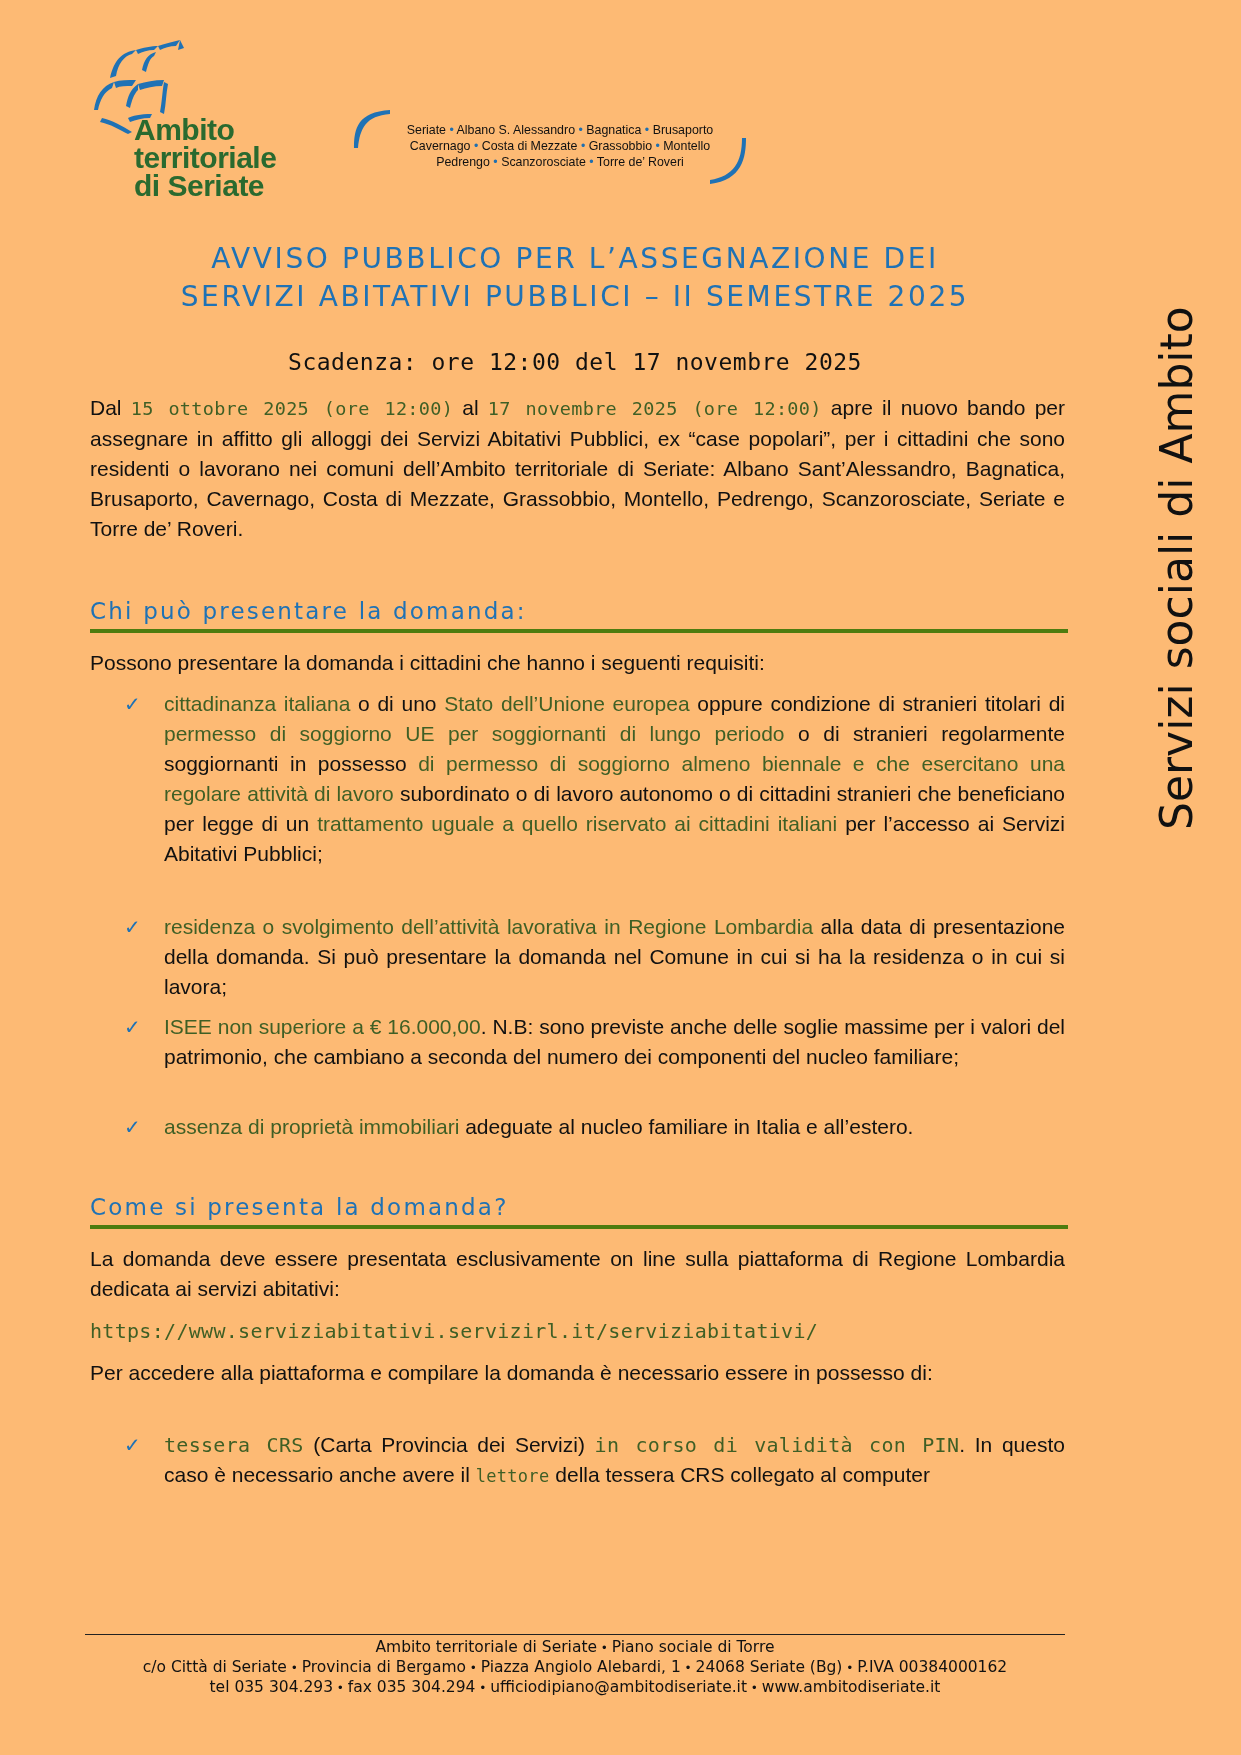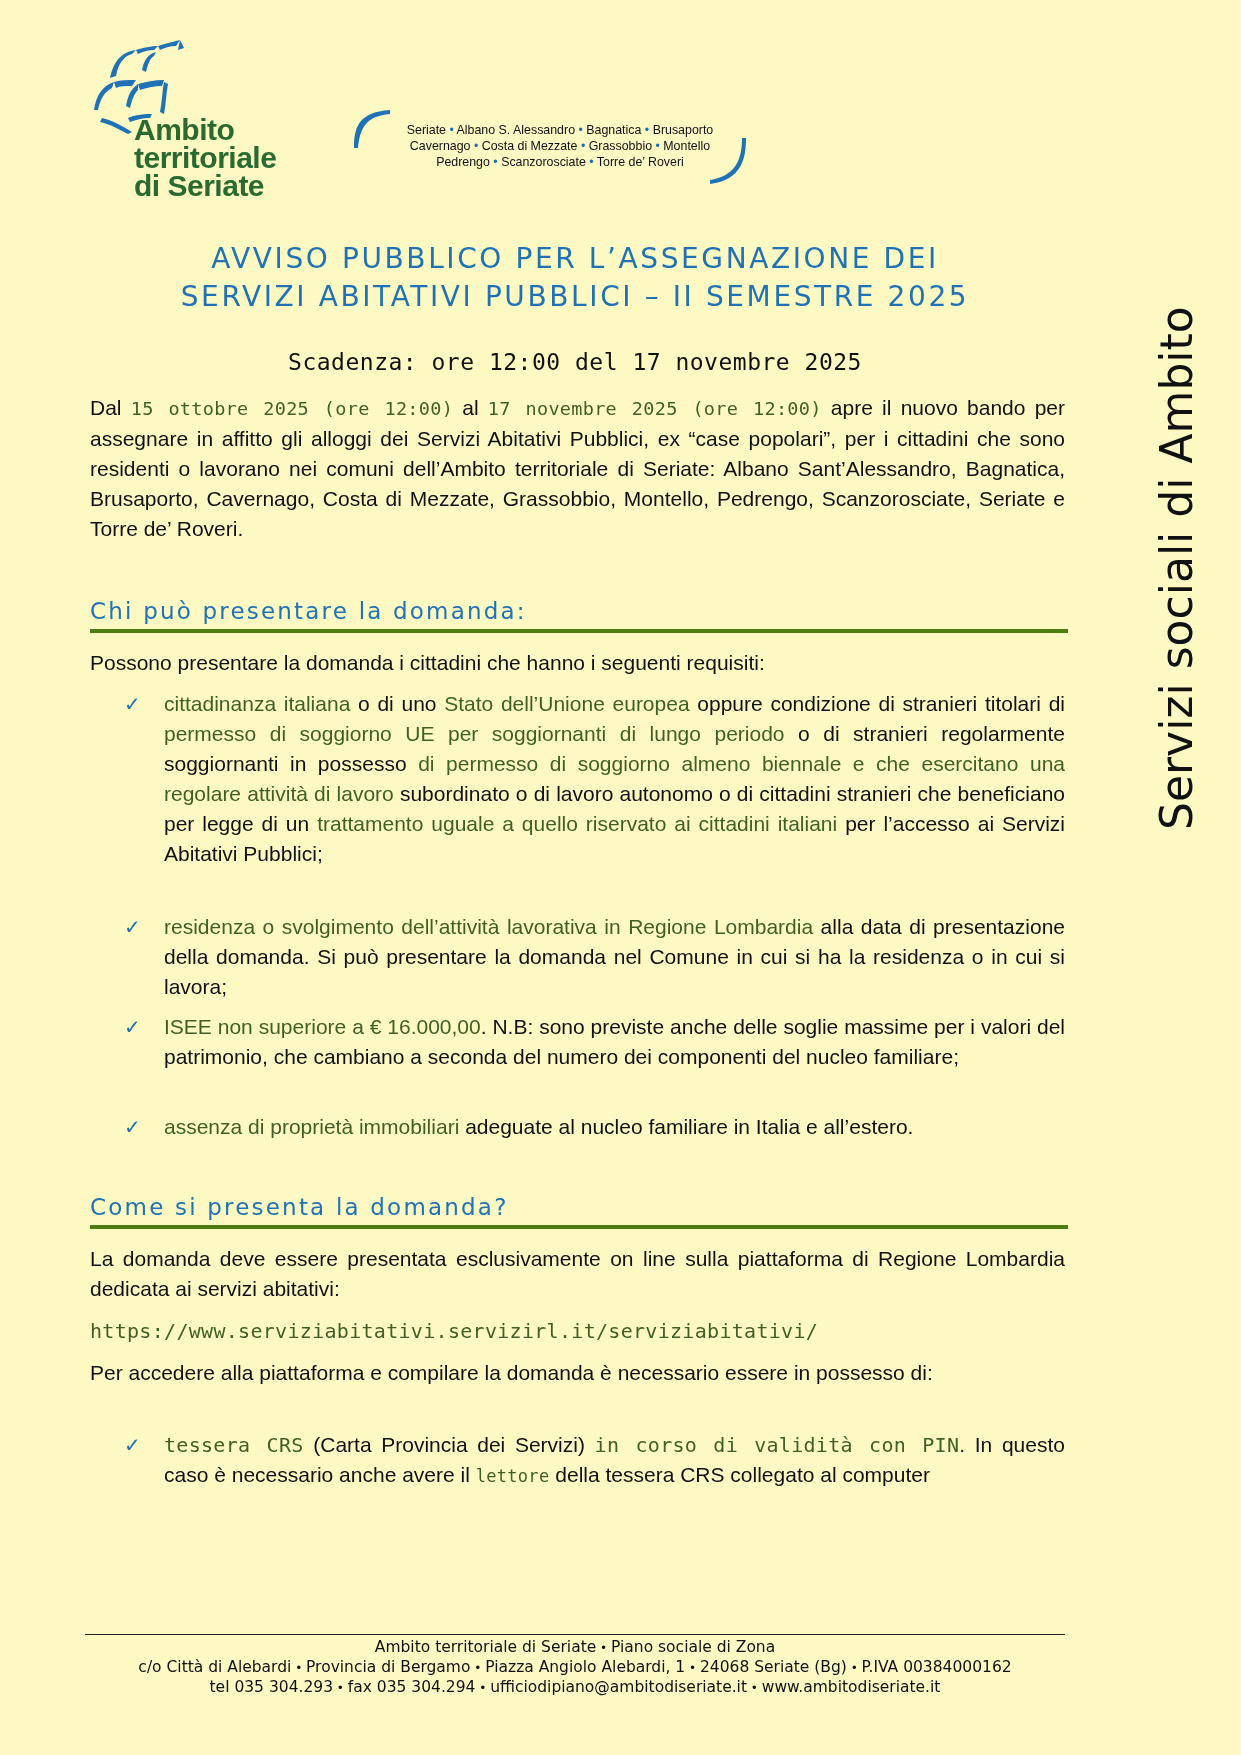--- a/index.html
+++ b/index.html
@@ -1,17 +1,17 @@
 <!DOCTYPE html>
 <html><head>
 <meta charset="utf-8">
 <style>
   html, body { margin: 0; padding: 0; background: #ffffff; }
   body { width: 1241px; height: 1755px; position: relative; overflow: hidden; color: #111; }
-  .page { position: absolute; left: 0; top: 0; width: 1241px; height: 1755px; background: #fef9c3; }
+  .page { position: absolute; left: 0; top: 0; width: 1241px; height: 1755px; background: #fdba74; }
 
   
   .logo { position: absolute; left: 92px; top: 40px; width: 210px; height: 160px; }
   .logo svg { position: absolute; left: 0; top: 0; }
   .logo-text { position: absolute; left: 42px; top: 76px; font-family: "Liberation Sans", sans-serif; font-weight: 700; color: #2a6a2f; font-size: 30px; line-height: 28px; letter-spacing: -0.5px; }
   .logo-text div { white-space: nowrap; }
 
   
   .munis { position: absolute; left: 350px; top: 108px; width: 400px; height: 80px; }
   .munis svg { position: absolute; left: 0; top: 0; }
@@ -122,17 +122,17 @@
   <div class="body" style="top:1358px;">Per accedere alla piattaforma e compilare la domanda è necessario essere in possesso di:</div>
 
   <div class="check-item" style="top:1430px;">
     <span class="check">✓</span>
     <span class="g" style="font-size:20px;">tessera CRS</span><span> (Carta Provincia dei Servizi) </span><span class="g" style="font-size:20px;">in corso di validità con PIN</span><span>. In questo caso è necessario anche avere il </span><span class="g" style="font-size:17px;">lettore</span><span> della tessera CRS collegato al computer</span>
   </div>
 
 
   <div class="footer-rule"></div>
   <div class="footer">
-    <div id="f1"><span>Ambito territoriale di Seriate</span><span class="bul"> • </span><span>Piano sociale di Zona</span></div>
-    <div id="f2"><span>c/o Città di Alebardi</span><span class="bul"> • </span><span>Provincia di Bergamo</span><span class="bul"> • </span><span>Piazza Angiolo Alebardi, 1</span><span class="bul"> • </span><span>24068 Seriate (Bg)</span><span class="bul"> • </span><span>P.IVA 00384000162</span></div>
+    <div id="f1"><span>Ambito territoriale di Seriate</span><span class="bul"> • </span><span>Piano sociale di Torre</span></div>
+    <div id="f2"><span>c/o Città di Seriate</span><span class="bul"> • </span><span>Provincia di Bergamo</span><span class="bul"> • </span><span>Piazza Angiolo Alebardi, 1</span><span class="bul"> • </span><span>24068 Seriate (Bg)</span><span class="bul"> • </span><span>P.IVA 00384000162</span></div>
     <div id="f3"><span>tel 035 304.293</span><span class="bul"> • </span><span>fax 035 304.294</span><span class="bul"> • </span><span>ufficiodipiano@ambitodiseriate.it</span><span class="bul"> • </span><span>www.ambitodiseriate.it</span></div>
   </div>
 </div>
 
 </body></html>

